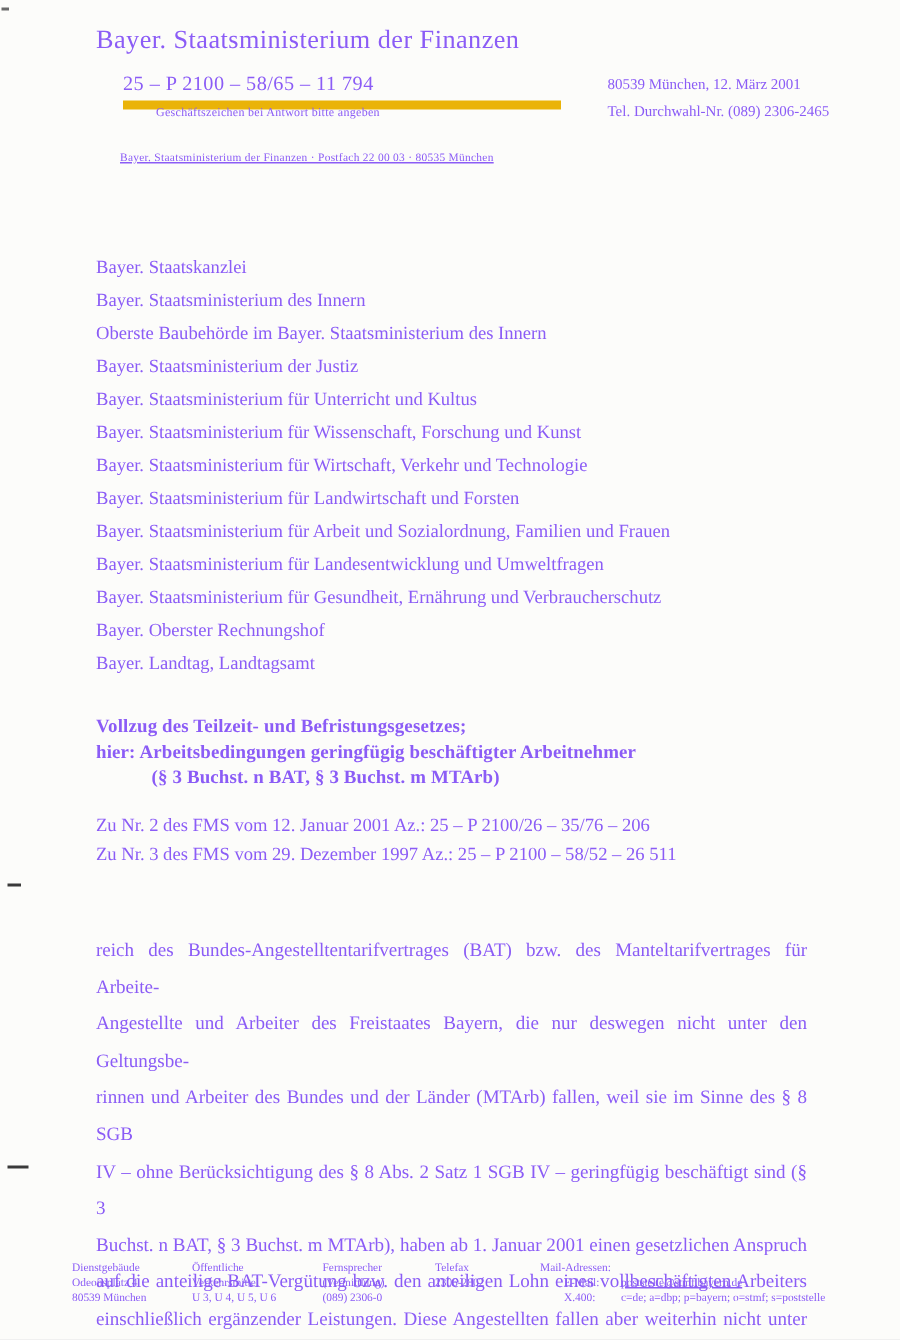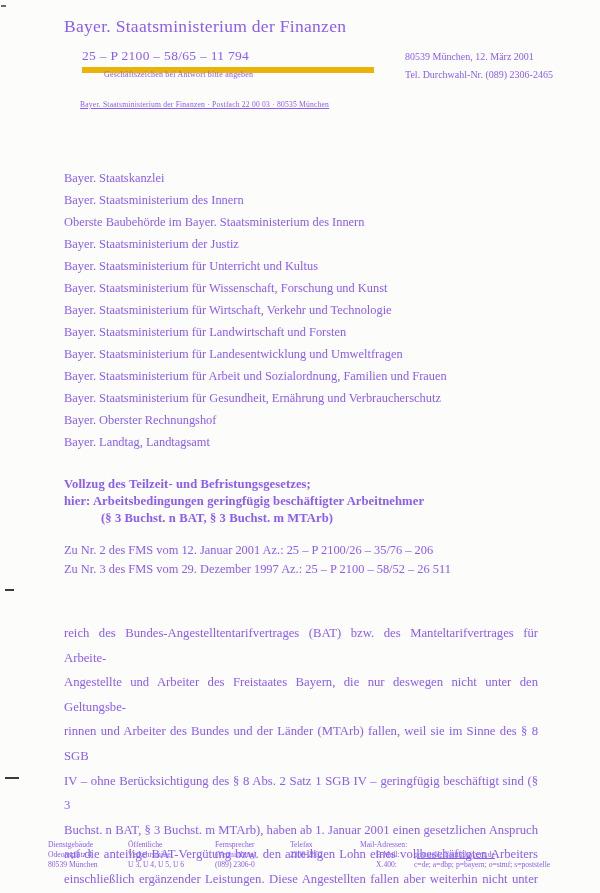--- a/index.html
+++ b/index.html
@@ -105,22 +105,22 @@
 
   <div class="recipients">
       <div class="recipient-item">Bayer. Staatskanzlei</div>
       <div class="recipient-item">Bayer. Staatsministerium des Innern</div>
       <div class="recipient-item">Oberste Baubehörde im Bayer. Staatsministerium des Innern</div>
       <div class="recipient-item">Bayer. Staatsministerium der Justiz</div>
       <div class="recipient-item">Bayer. Staatsministerium für Unterricht und Kultus</div>
       <div class="recipient-item">Bayer. Staatsministerium für Wissenschaft, Forschung und Kunst</div>
       <div class="recipient-item">Bayer. Staatsministerium für Wirtschaft, Verkehr und Technologie</div>
       <div class="recipient-item">Bayer. Staatsministerium für Landwirtschaft und Forsten</div>
+      <div class="recipient-item">Bayer. Staatsministerium für Arbeit und Sozialordnung, Familien und Frauen</div>
       <div class="recipient-item">Bayer. Staatsministerium für Landesentwicklung und Umweltfragen</div>
-      <div class="recipient-item">Bayer. Staatsministerium für Arbeit und Sozialordnung, Familien und Frauen</div>
       <div class="recipient-item">Bayer. Staatsministerium für Gesundheit, Ernährung und Verbraucherschutz</div>
       <div class="recipient-item">Bayer. Oberster Rechnungshof</div>
       <div class="recipient-item">Bayer. Landtag, Landtagsamt</div>
     </div>
 
   <div class="subject">
     <div>Vollzug des Teilzeit- und Befristungsgesetzes;</div>
     <div>hier: Arbeitsbedingungen geringfügig beschäftigter Arbeitnehmer</div>
     <div class="subject-indent">(§ 3 Buchst. n BAT, § 3 Buchst. m MTArb)</div>
   </div>

